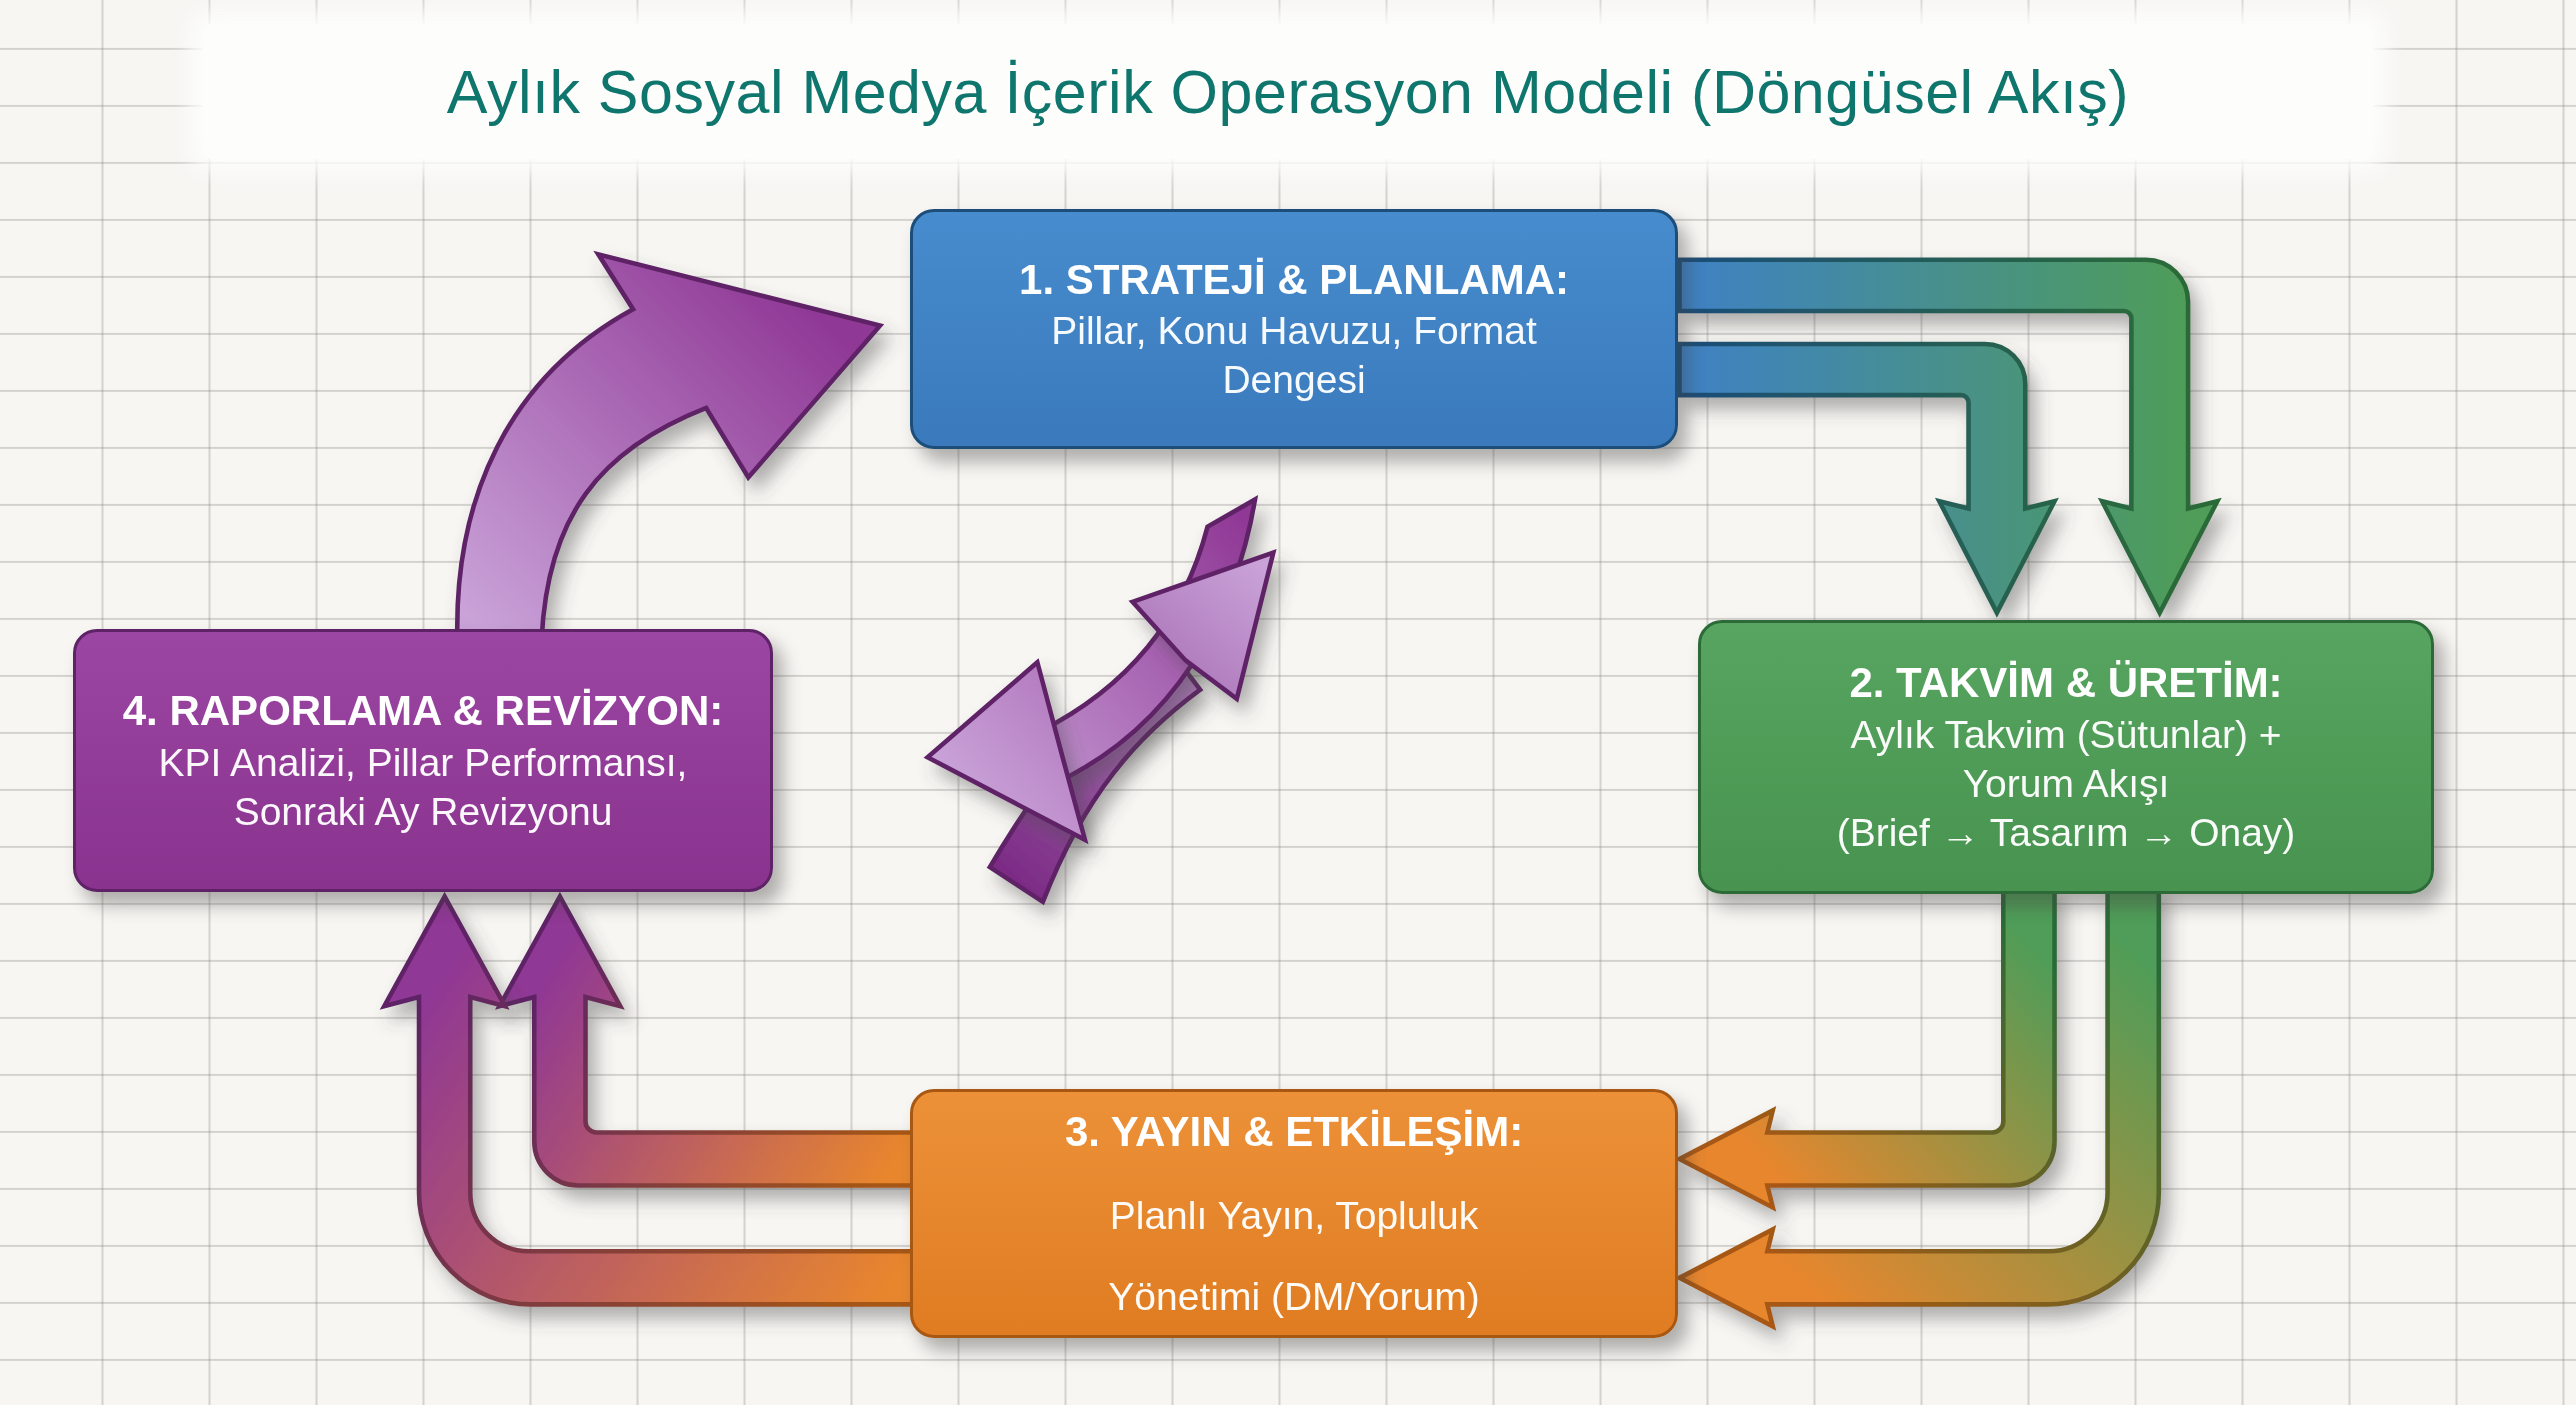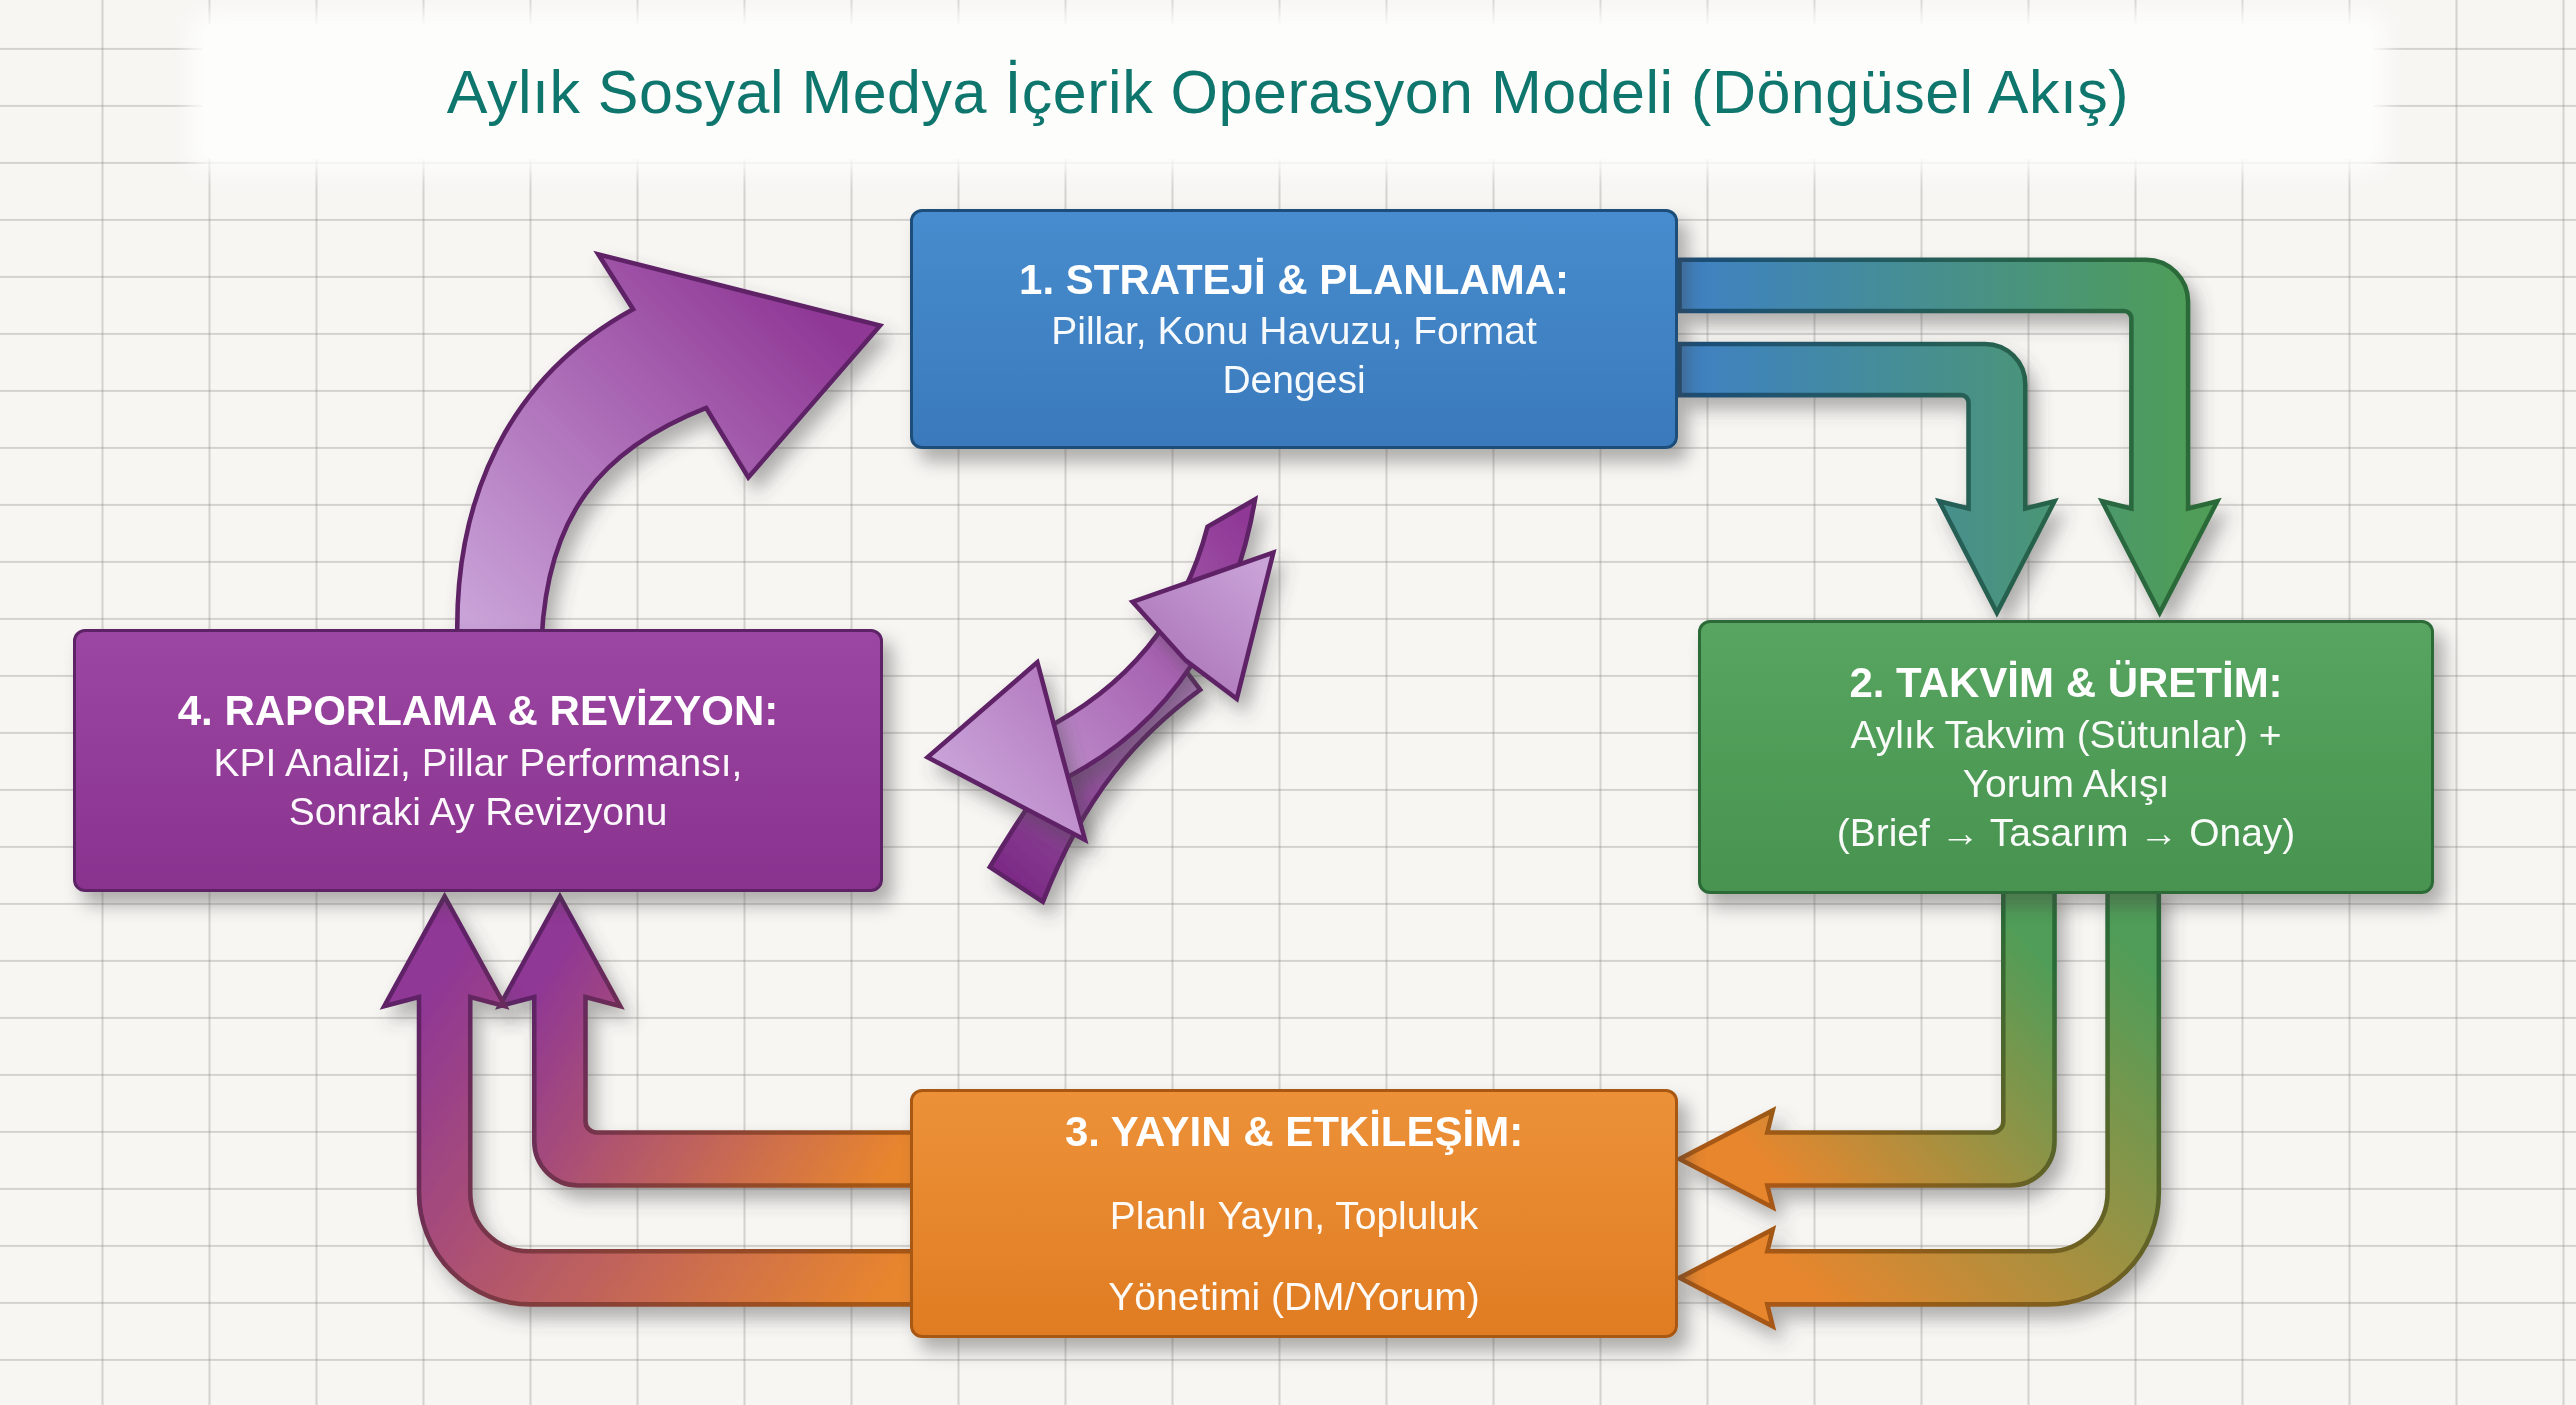--- a/index.html
+++ b/index.html
@@ -24,32 +24,32 @@
     background:#fdfdfc; border-radius:9.1px;
     box-shadow: 0 0 20px 12.8px rgba(253,253,252,0.95);
     display:flex; align-items:center; justify-content:center;
   }
   .page-title {
     margin:0; font-size:61px; font-weight:normal; color:#0f766e;
     letter-spacing:0.5px; white-space:nowrap;
   }
   .box {
     position:absolute; box-sizing:border-box;
-    border:3.7px solid #333; border-radius:12px;
+    border:3.7px solid #333; border-radius:24px;
     display:flex; flex-direction:column; justify-content:center; align-items:center;
     text-align:left; color:#ffffff;
     box-shadow: 9.1px 12.8px 16.5px rgba(70,68,66,0.40);
     padding: 9.1px 16.5px;
   }
   .box-heading { font-size:42px; font-weight:bold; line-height:1.25; }
   .box-line    { font-size:39px; font-weight:400; line-height:1.26; color:rgba(255,255,255,0.96); }
   #box-strategy  { left:910px;  top:209px;  width:768px; height:240px; }
   #box-calendar  { left:1698px; top:620px;  width:736px; height:274px; }
   #box-publish   { left:910px;  top:1089px; width:768px; height:249px;gap:32px; }
-  #box-report    { left:73px;   top:629px;  width:810px; height:263px; }
+  #box-report    { left:73px;   top:629px;  width:700px; height:263px; }
 </style>
 </head>
 <body>
 
 <div class="canvas">
 
   <svg class="arrow-layer" viewBox="0 0 2816 1536" xmlns="http://www.w3.org/2000/svg">
     <defs>
       <filter id="ds" x="-20%" y="-20%" width="150%" height="150%">
         <feDropShadow dx="9" dy="13" stdDeviation="10" flood-color="#4a4846" flood-opacity="0.42"></feDropShadow>

